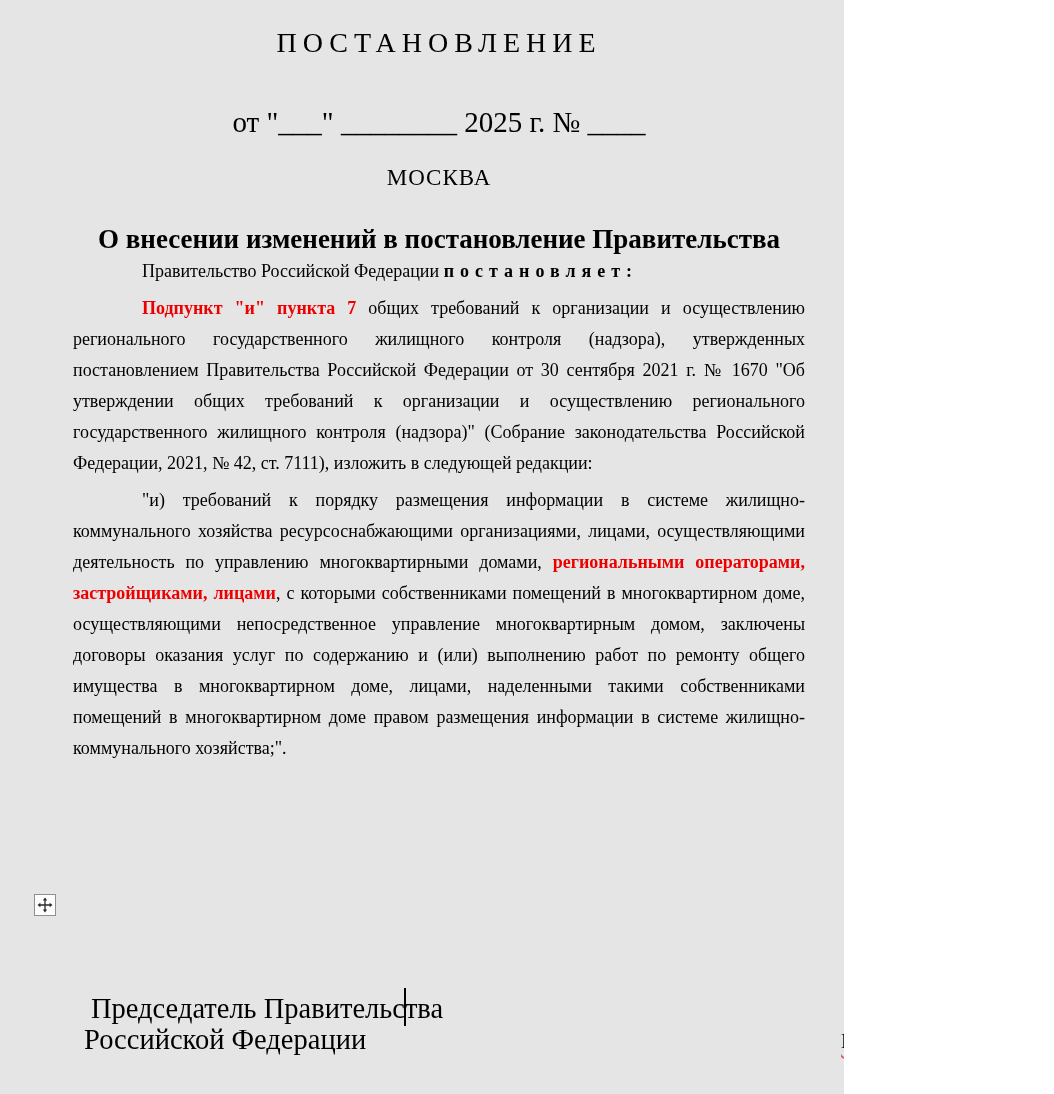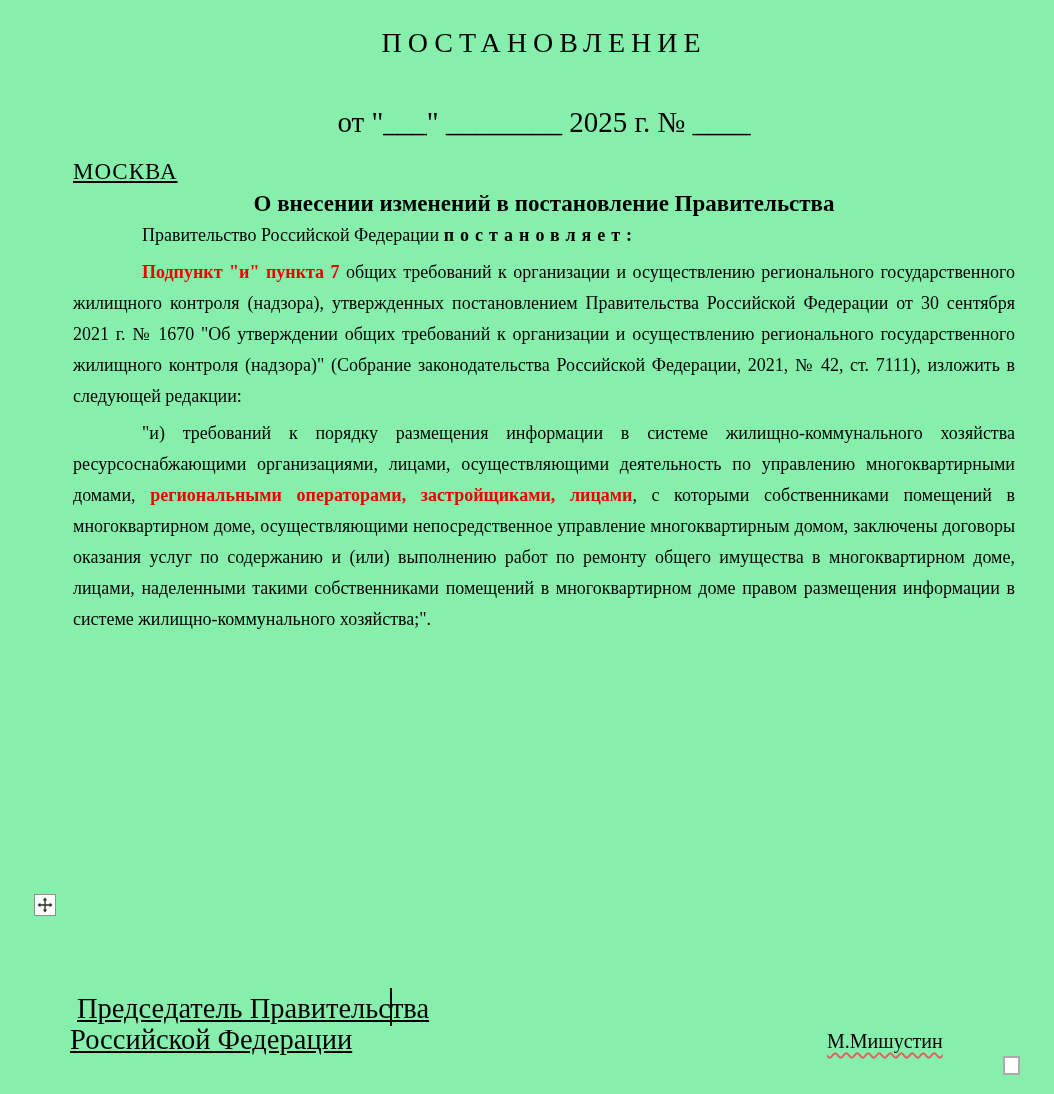--- a/index.html
+++ b/index.html
@@ -1,20 +1,20 @@
 <!DOCTYPE html>
 <html><head>
 <meta charset="utf-8">
 <style>
   html, body { margin: 0; padding: 0; background: #ffffff; }
   .page {
     position: relative;
-    width: 1054px;
+    width: 844px;
     height: 1094px;
-    background: #86efac;
+    background: #e5e5e5;
     font-family: "Liberation Serif", "DejaVu Serif", serif;
     color: #000000;
     overflow: hidden;
   }
   .content {
     padding: 26px 39px 0 73px;
   }
   .kind-heading {
     text-align: center;
     font-size: 28px;
@@ -22,32 +22,32 @@
     letter-spacing: 6px;
   }
   .date-line {
     text-align: center;
     font-size: 29px;
     line-height: 34px;
     margin-top: 45px;
     white-space: pre;
   }
   .city-line {
-    text-align: left;
+    text-align: center;
     font-size: 23px;
     line-height: 30px;
     letter-spacing: 1px;
-    margin-top: 18px;
-    text-decoration: underline;
+    margin-top: 24px;
   }
   .doc-title {
     text-align: center;
     font-weight: bold;
-    font-size: 23px;
+    font-size: 27px;
     line-height: 33px;
+    margin-top: 30px;
   }
   .body-text {
     font-size: 18px;
     line-height: 31px;
   }
   .para {
     margin: 0;
     text-align: justify;
     text-indent: 69px;
   }
@@ -71,26 +71,25 @@
     background: #fdfdfd;
     box-sizing: border-box;
     display: flex;
     align-items: center;
     justify-content: center;
     cursor: move;
   }
   
   .signature {
     position: absolute;
-    left: 0;
+    left: 14px;
     top: 993px;
     width: 100%;
     font-size: 28.5px;
     line-height: 31px;
-    text-decoration: underline;
   }
   .sig-line1 { margin-left: 77px; position: relative; }
   .sig-line2 { margin-left: 70px; }
   .caret-anchor { position: relative; display: inline; }
   .caret {
     position: absolute;
     left: -1px;
     top: -5px;
     width: 2px;
     height: 38px;

